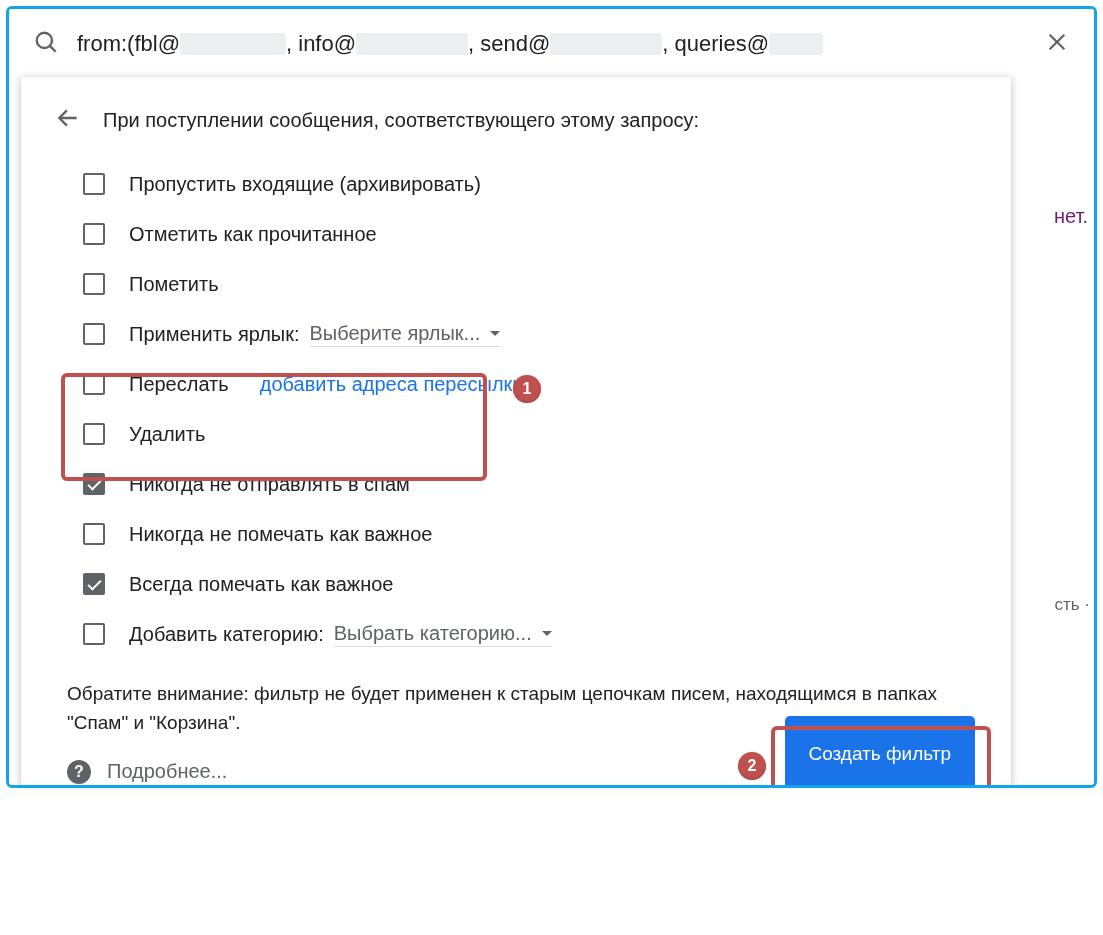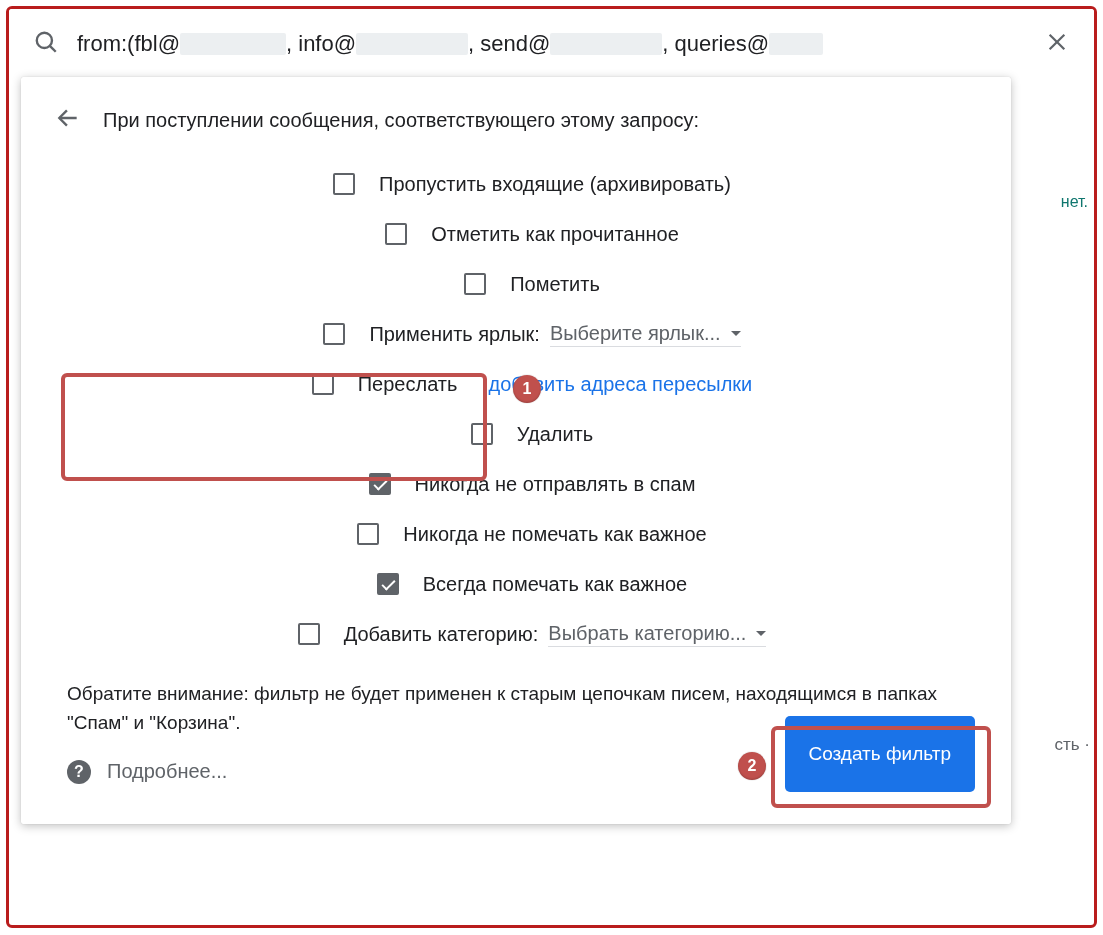--- a/index.html
+++ b/index.html
@@ -2,24 +2,24 @@
 <html><head>
   <meta charset="utf-8">
   <style>
     * { box-sizing: border-box; margin: 0; padding: 0; }
     body {
       font-family: Arial, "Helvetica Neue", sans-serif;
       background: #fff;
       padding: 6px;
     }
     .outer {
-      border: 3px solid #b91c1c;
+      border: 3px solid #0ea5e9;
       border-radius: 6px;
       width: 1091px;
-      height: 922px;
+      height: 782px;
       background: #fff;
       position: relative;
       overflow: hidden;
     }
     
     .searchbar {
       display: flex;
       align-items: center;
       padding: 16px 20px 14px 24px;
       gap: 18px;
@@ -71,21 +71,20 @@
     .options {
       display: flex;
       flex-direction: column;
       padding: 0 30px 0 62px;
     }
     .option-row {
       display: flex;
       align-items: center;
       height: 50px;
       gap: 24px;
-      justify-content: center;
     }
     .cb {
       width: 22px;
       height: 22px;
       border: 2px solid #5f6368;
       border-radius: 2px;
       display: flex;
       align-items: center;
       justify-content: center;
       background: #fff;
@@ -200,23 +199,23 @@
       font-size: 19px;
       font-weight: 400;
       padding: 27px 24px;
       border-radius: 5px;
       border: none;
       cursor: pointer;
     }
     .bg-text-right {
       position: absolute;
       right: 6px;
-      top: 184px;
-      color: #0f766e;
-      font-size: 16px;
+      top: 196px;
+      color: #701a75;
+      font-size: 20px;
     }
     .bg-text-right2 {
       position: absolute;
       right: 4px;
       bottom: 170px;
       color: #5f6368;
       font-size: 17px;
     }
     .bold { font-weight: bold; }
   </style>

